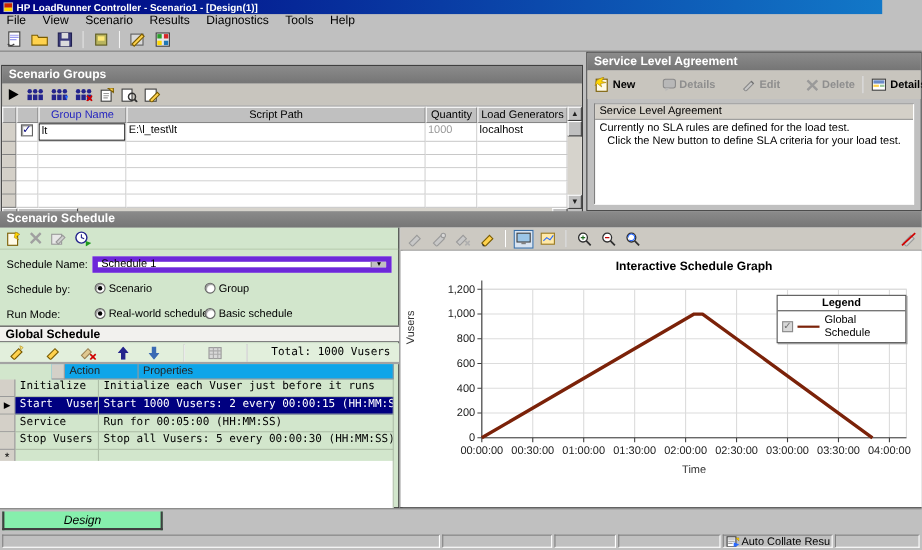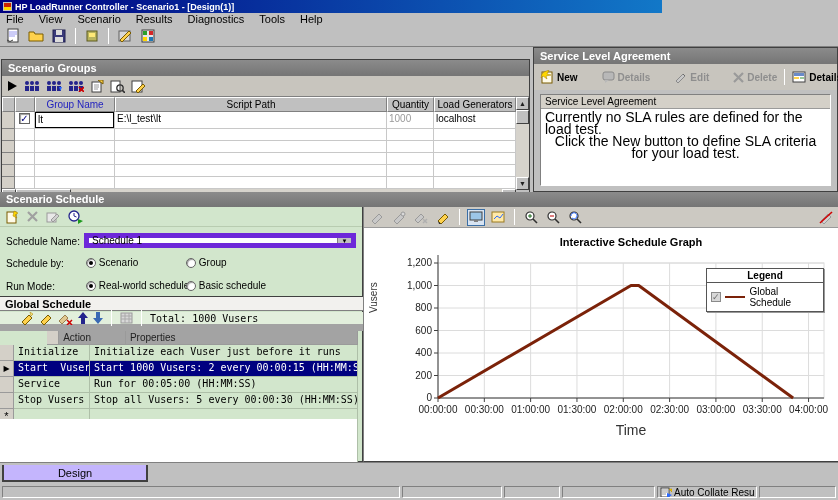--- a/index.html
+++ b/index.html
@@ -3,21 +3,21 @@
 <meta charset="utf-8">
 <style>
 *{margin:0;padding:0;box-sizing:border-box;font-family:"Liberation Sans",sans-serif;}
 html,body{width:838px;height:500px;overflow:hidden;background:#c0c0c0;}
 .win{position:relative;width:838px;height:500px;background:#c0c0c0;font-size:11px;color:#000;}
 .abs{position:absolute;}
 .bo{border:1px solid;border-color:#fff #404040 #404040 #fff;}
 .bi{border:1px solid;border-color:#808080 #fff #fff #808080;}
 .mono{font-family:"DejaVu Sans Mono",monospace;}
 
-.titlebar{left:0;top:0;width:662px;height:13px;background:linear-gradient(90deg,#000080,#1278c8);color:#fff;display:flex;align-items:center;gap:3px;padding:0 3px;font:bold 9px "DejaVu Sans Mono",monospace;}
+.titlebar{left:0;top:0;width:802px;height:13px;background:linear-gradient(90deg,#000080,#1278c8);color:#fff;display:flex;align-items:center;gap:3px;padding:0 3px;font:bold 9px "DejaVu Sans Mono",monospace;}
 .menubar{left:0;top:13px;width:838px;height:12px;display:flex;align-items:center;gap:15px;padding:0 6px;background:#c0c0c0;font-size:11px;}
 .menubar span{cursor:default;}
 .toolbar{left:0;top:25px;width:838px;height:22px;display:flex;align-items:center;gap:3px;padding:0 3px;background:#c0c0c0;border-bottom:1px solid #808080;}
 .tbtn{width:20px;height:18px;display:flex;align-items:center;justify-content:center;background:#c0c0c0;}
 .vsep{width:1px;height:16px;background:#808080;border-right:1px solid #fff;margin:0 3px;}
 
 .pheader{background:linear-gradient(#8b8b8b,#757575);color:#fff;font-weight:bold;font-size:11px;height:16px;line-height:16px;padding:0 6px;}
 .panel{border:1px solid #404040;background:#c0c0c0;}
 
 .g-toolbar{height:20px;display:flex;align-items:center;gap:6px;padding:0 4px;background:#c8c5be;}
@@ -28,58 +28,58 @@
 .g-sel{background:#d4d0c8;border-right:1px solid #808080;border-bottom:1px solid #808080;}
 .scroll{background:#d6d3cc;display:flex;}
 .sbtn{background:#c0c0c0;display:flex;align-items:center;justify-content:center;font-size:7px;color:#202020;}
 .thumb{background:#c0c0c0;}
 
 .sla-toolbar{height:26px;display:flex;align-items:center;gap:4px;padding:0 6px;background:#c8c5be;}
 .sla-btn{display:flex;align-items:center;gap:3px;font-size:10px;font-weight:bold;}
 .sla-btn.dis{color:#8e8e8e;margin-left:20px;}
 .sla-box{background:#fff;}
 .sla-lh{background:#d4d0c8;border-bottom:1px solid #9a9a9a;font-size:10px;padding:1px 4px;height:14px;}
-.sla-msg{font-size:14px;padding:2px 4px 0 4px;line-height:12px;}
+.sla-msg{font-size:10px;padding:2px 4px 0 4px;line-height:12px;}
 
 .band{background:linear-gradient(#8b8b8b,#757575);color:#fff;font-weight:bold;height:15px;line-height:15px;padding:0 6px;}
 
 .lsched{background:#d2e6cc;border-right:1px solid #404040;border-bottom:1px solid #404040;}
 .lbl10{font-size:10px;}
 .combo{background:#fff;border:5px solid #6d28d9;display:flex;align-items:center;font-size:10px;}
 .combo .val{flex:1;padding:0 3px;}
 .combo .drop{width:14px;height:100%;background:#c0c0c0;border-left:1px solid #808080;display:flex;align-items:center;justify-content:center;font-size:6px;}
 .radio{display:inline-block;width:10px;height:10px;border-radius:50%;background:#fff;border:1px solid #636363;box-shadow:inset 1px 1px 1px #9a9a9a;vertical-align:-2px;position:relative;}
 .radio.sel::after{content:"";position:absolute;left:2px;top:2px;width:4px;height:4px;border-radius:50%;background:#000;}
 .gsheader{background:#f2f1ee;border-top:1px solid #404040;border-bottom:1px solid #808080;font-weight:bold;font-size:11px;height:15px;line-height:15px;padding:0 5px;color:#000;}
-.gs-toolbar{height:19px;display:flex;align-items:center;gap:5px;padding:0 20px;background:#e2efdc;border-bottom:7px solid #a3a3a3;}
+.gs-toolbar{height:19px;display:flex;align-items:center;gap:5px;padding:0 8px;background:#e2efdc;border-bottom:2px solid #a3a3a3;justify-content:space-between;}
 .gs-table{font-size:10px;}
-.gs-hrow{display:flex;background:#a3a3a3;margin-left:47px;}
+.gs-hrow{display:flex;background:#0ea5e9;margin-left:47px;}
 .gs-hcell{border-right:1px solid #9a9a9a;border-bottom:1px solid #9a9a9a;padding:1px 4px;height:14px;color:#222;}
 .gs-row{display:flex;background:#d2e6cc;}
 .gs-cell{border-right:1px solid #aebfa8;border-bottom:1px solid #aebfa8;padding:1px 4px;height:16px;font-family:"DejaVu Sans Mono",monospace;white-space:pre;overflow:hidden;}
 .gs-selcol{width:14px;background:#d4d0c8;border-right:1px solid #9a9a9a;border-bottom:1px solid #9a9a9a;text-align:center;font-size:8px;line-height:15px;}
 .gs-row.sel .gs-cell{background:#000080;color:#fff;}
 
 .graph{background:#fff;border-left:1px solid #808080;border-bottom:1px solid #404040;}
 .graph-toolbar{height:21px;background:#ccc9c2;display:flex;align-items:center;gap:4px;padding:0 4px;border-bottom:1px solid #9a9a9a;position:relative;}
 .gt-pressed{border:1px solid #3a6ea5;background:#d8e4f2;display:flex;align-items:center;justify-content:center;width:18px;height:17px;}
 .gt-plain{display:flex;align-items:center;justify-content:center;width:18px;height:17px;}
 .chartwrap{position:absolute;left:2px;top:21px;width:471px;height:233px;background:#fff;}
 .c-title{position:absolute;left:72px;top:8px;width:386px;text-align:center;font-weight:bold;font-size:11px;}
 .c-ylab{position:absolute;left:2px;top:85px;font-size:10px;color:#333;transform:rotate(-90deg);transform-origin:left top;}
-.c-xlab{position:absolute;left:72px;top:194px;width:386px;text-align:center;font-size:14px;color:#333;}
+.c-xlab{position:absolute;left:72px;top:194px;width:386px;text-align:center;font-size:10px;color:#333;}
 .legend{position:absolute;left:340px;top:40px;width:118px;background:#fff;border:1px solid #555;box-shadow:1px 1px 0 #999;font-size:10px;}
 .legend-title{font-weight:bold;text-align:center;border-bottom:1px solid #555;padding:1px 0;}
 .legend-row{display:flex;align-items:center;gap:4px;padding:3px 4px;}
 .legend-cb{width:10px;height:10px;background:#d8d8d8;border:1px solid #8a8a8a;color:#6e6e6e;font-size:9px;line-height:9px;text-align:center;font-family:"DejaVu Sans",sans-serif;}
 .legend-line{width:22px;height:0;border-top:2px solid #7b2209;}
 
 .tabs{left:0;top:462px;width:838px;height:23px;background:#c0c0c0;border-top:1px solid #808080;}
 .tab{position:absolute;top:2px;height:17px;background:#c0c0c0;border:1px solid #404040;border-top:none;text-align:center;line-height:16px;font-size:11px;}
-.tab.active{border-width:2px;border-top:none;background:#c4b5fd;}
+.tab.active{border-width:2px;border-top:none;background:#86efac;font-style:italic;}
 
 .statusbar{left:0;top:485px;width:838px;height:15px;background:#c0c0c0;display:flex;gap:2px;padding:1px 2px;}
 .spanel{border:1px solid;border-color:#808080 #fff #fff #808080;height:12px;display:flex;align-items:center;gap:2px;padding:0 2px;font:10px "DejaVu Sans Mono",monospace;white-space:nowrap;overflow:hidden;}
 .cb{display:inline-block;width:11px;height:11px;background:#fff;border:1px solid #636363;box-shadow:inset 1px 1px 1px #9a9a9a;color:#000080;font-weight:bold;font-size:10px;line-height:10px;text-align:center;font-family:"DejaVu Sans",sans-serif;}
 svg text{font-family:"Liberation Sans",sans-serif;}
 .ico{display:inline-flex;align-items:center;justify-content:center;}
 </style>
 </head>
 <body>
 

